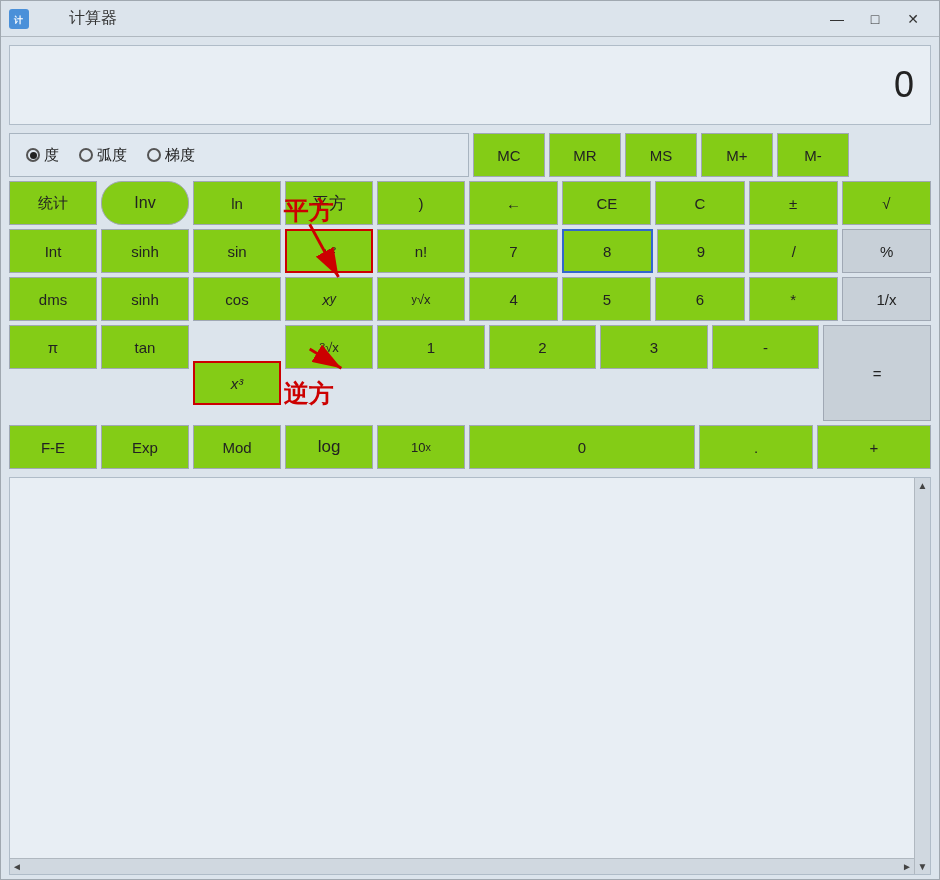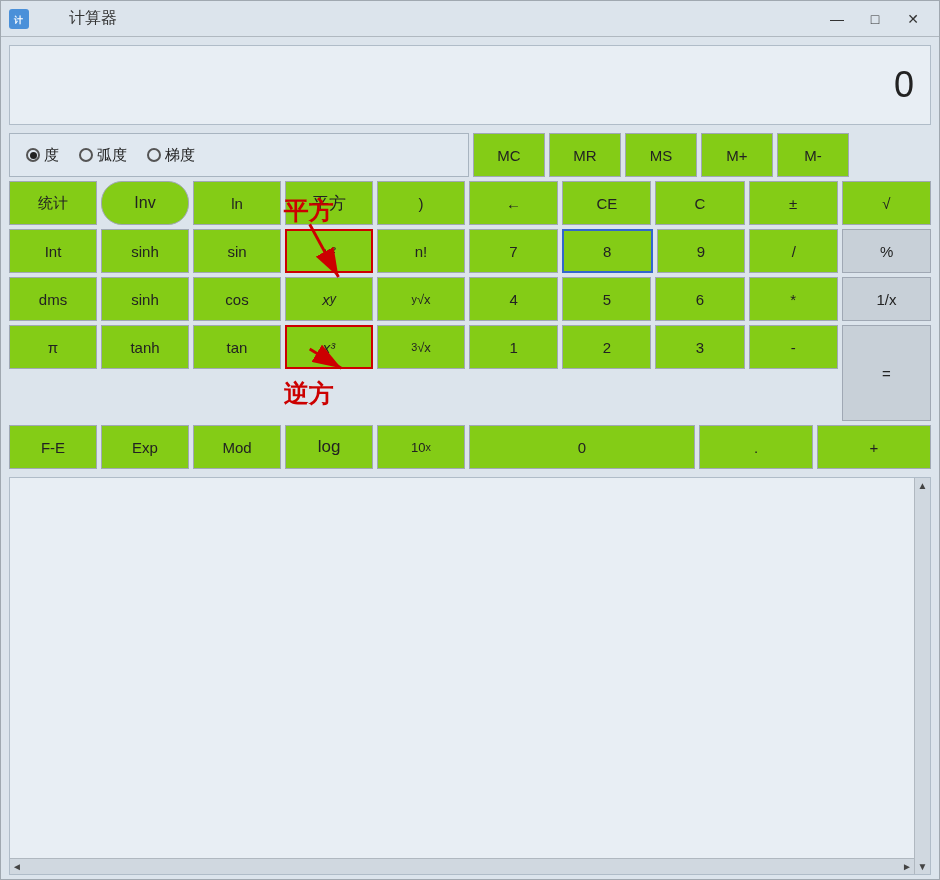--- a/index.html
+++ b/index.html
@@ -293,23 +293,22 @@
 
         <button class="btn btn-num">4</button>
         <button class="btn btn-num">5</button>
         <button class="btn btn-num">6</button>
         <button class="btn btn-num">*</button>
         <button class="btn btn-num btn-gray">1/x</button>
       </div>
 
       <div class="btn-row" style="margin-bottom:4px;">
         <button class="btn btn-sci">π</button>
-        <button class="btn btn-sci">tanh</button>
         <button class="btn btn-sci">tan</button>
-        <button class="btn btn-sci btn-red-border" style="font-style:italic;">x³</button>
+        <button class="btn btn-sci btn-red-border" style="font-style:italic;margin-top:36px;">x³</button>
         <button class="btn btn-sci" style="font-size:13px;"><sup>3</sup>√x</button>
 
         <button class="btn btn-num">1</button>
         <button class="btn btn-num">2</button>
         <button class="btn btn-num">3</button>
         <button class="btn btn-num">-</button>
         <button class="btn btn-num btn-tall btn-gray" style="height:96px; align-self:stretch;">=</button>
       </div>
 
       <div class="btn-row">

